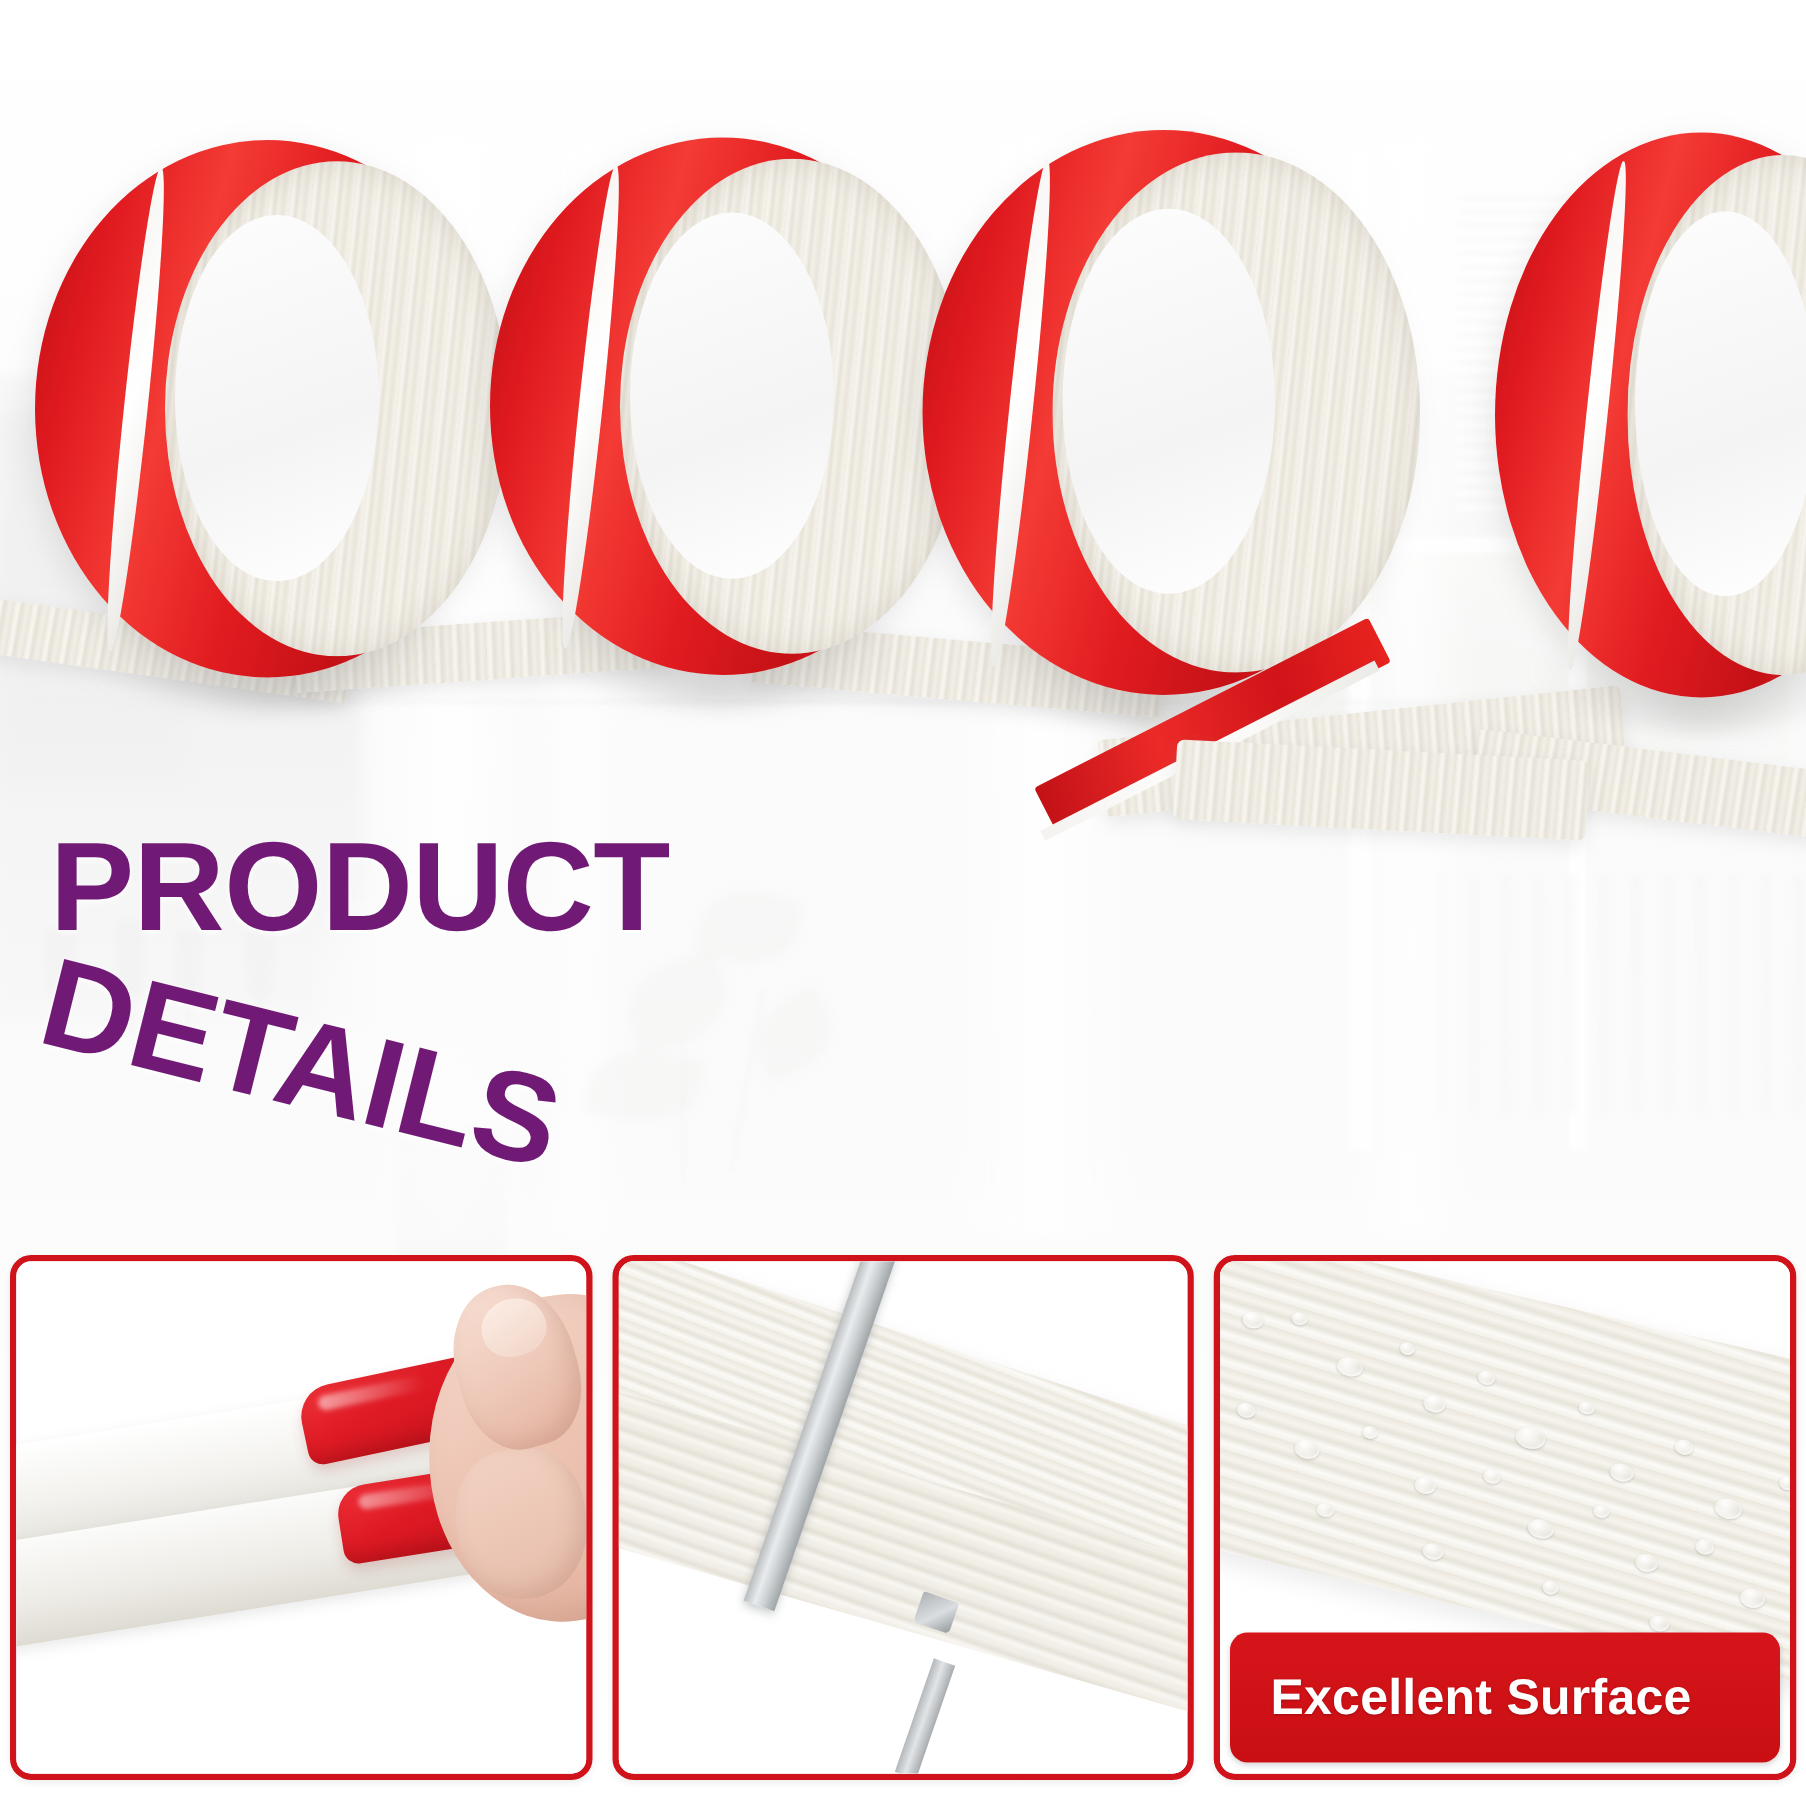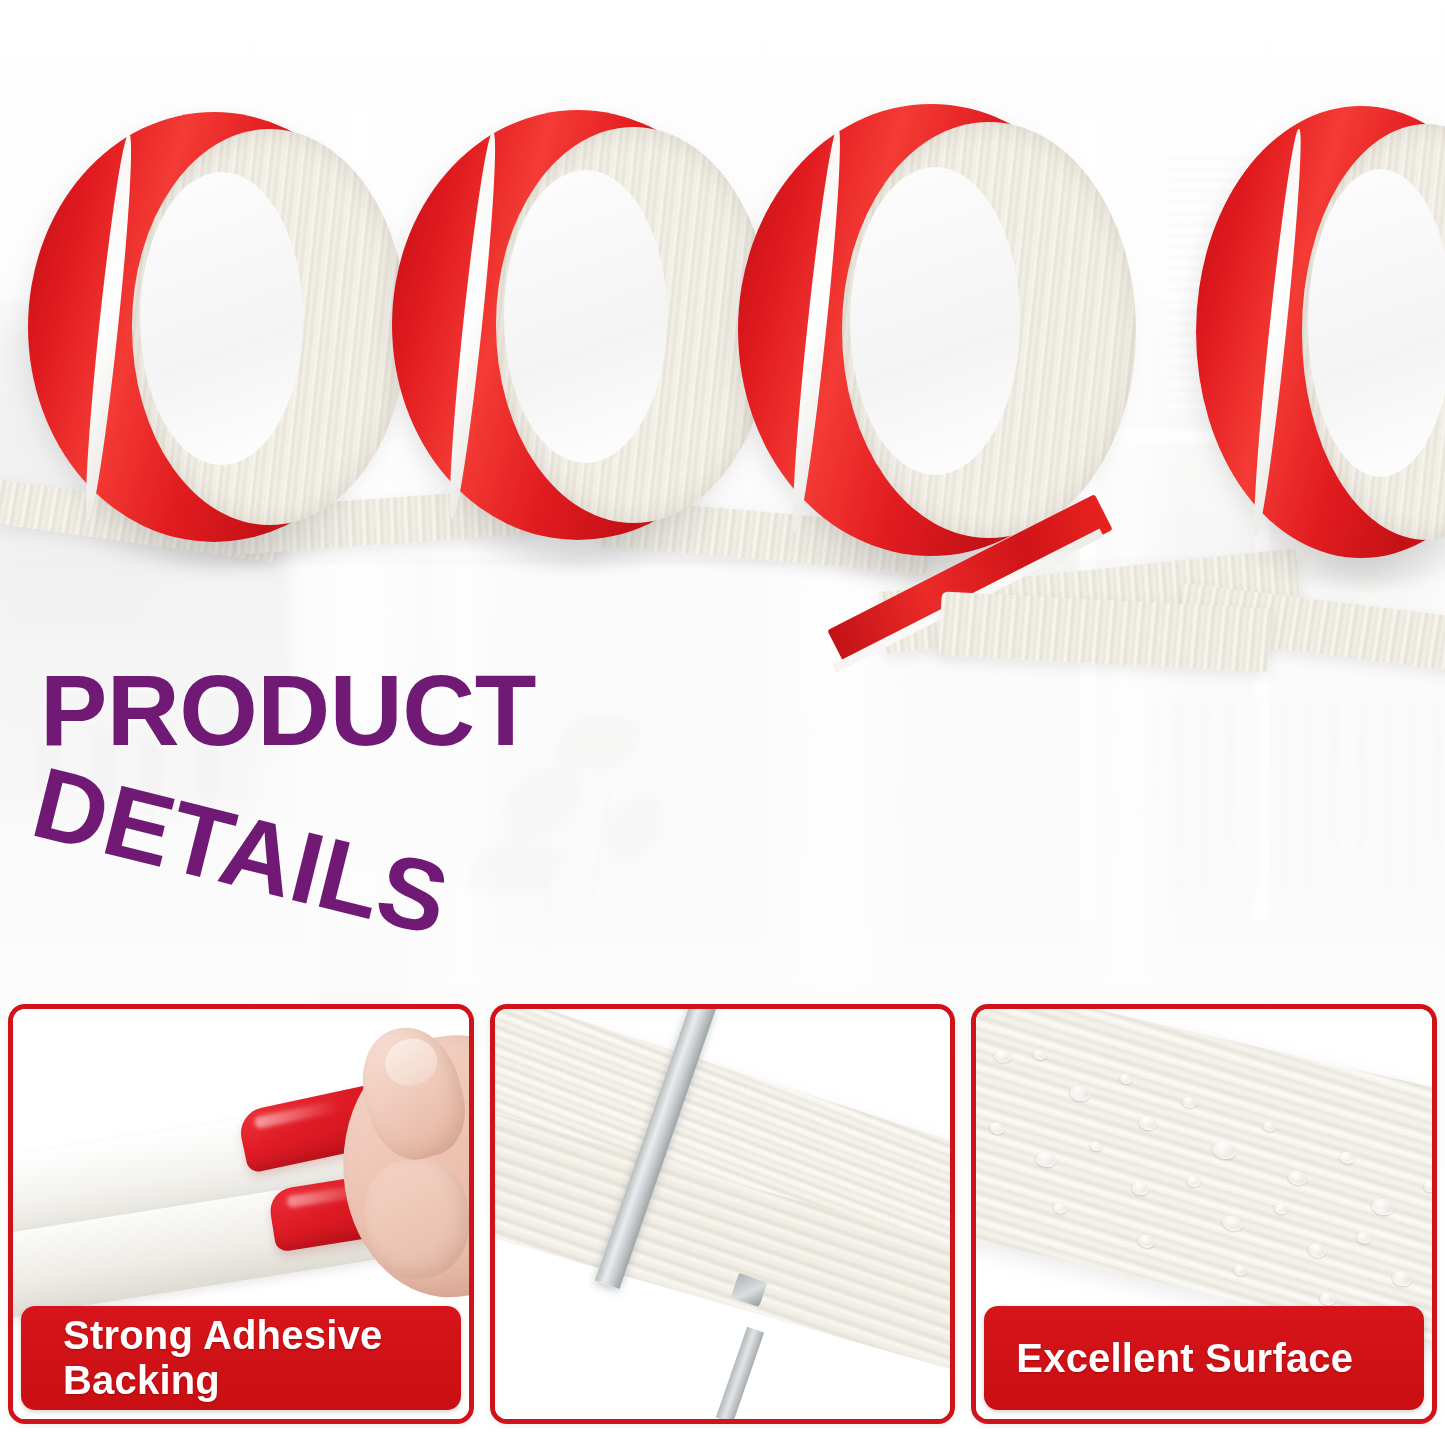--- a/index.html
+++ b/index.html
@@ -443,21 +443,20 @@
       <div class="panel-photo">
         <div class="p1-strip"></div>
         <div class="p1-strip2"></div>
         <div class="p1-red1"></div>
         <div class="p1-red2"></div>
         <div class="p1-hand"></div>
         <div class="p1-finger"></div>
         <div class="p1-thumb"></div>
         <div class="p1-nail"></div>
       </div>
-      <div class="caption">Strong Adhesive Backing</div>
     </div>
 
     <div class="panel panel-2">
       <div class="panel-photo">
         <div class="p2-band"></div>
         <div class="p2-band2"></div>
         <div class="p2-blade"></div>
         <div class="p2-blade-tip"></div>
         <div class="p2-handle"></div>
       </div>

